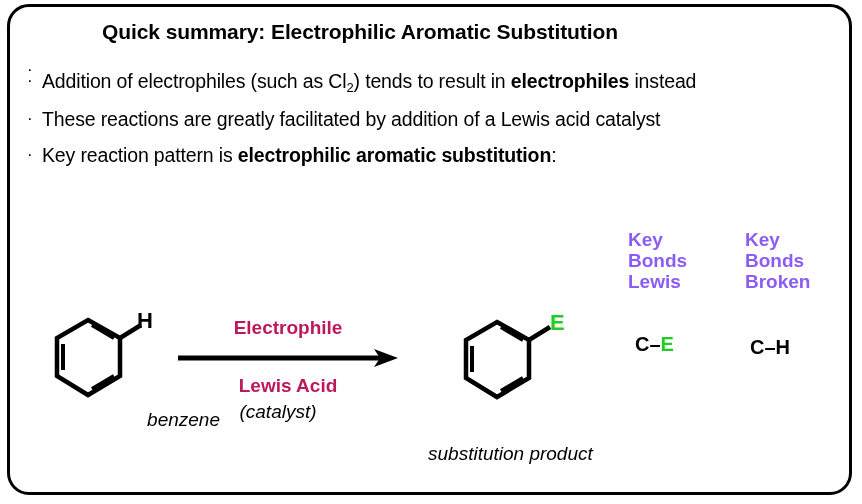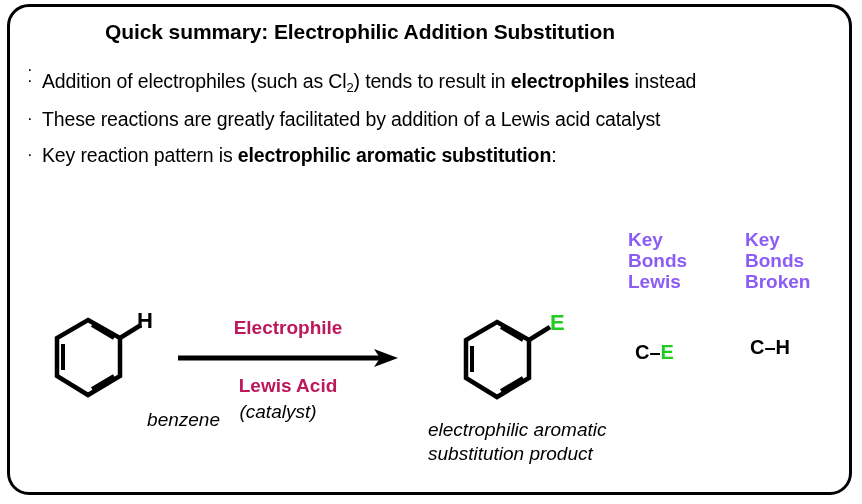--- a/index.html
+++ b/index.html
@@ -136,32 +136,32 @@
   #bonds-formed-head { left: 628px; top: 229px; }
   #bonds-broken-head { left: 745px; top: 229px; }
   .bond-value {
     position: absolute;
     font-size: 20px;
     font-weight: bold;
     color: #000000;
     line-height: 1;
     white-space: nowrap;
   }
-  #bond-formed-value { left: 635px; top: 342px; }
+  #bond-formed-value { left: 635px; top: 334px; }
   #bond-broken-value { left: 750px; top: 337px; text-align: center; }
   .green { color: #22cc22; }
 </style>
 </head>
 <body>
 
 <div id="slide">
 
   <div class="frame"></div>
 
-  <div class="title">Quick summary: Electrophilic Addition Substitution</div>
+  <div class="title">Quick summary: Electrophilic Aromatic Substitution</div>
 
   <div class="bullets">
 
     <div class="bullet">
       <span class="dot">·</span>
     </div>
 
     <div class="bullet">
       <span class="dot">·</span><span>Addition of electrophiles (such as Cl</span><sub>2</sub><span>) tends to result in </span><b>electrophiles</b><span> instead</span>
     </div>
@@ -203,21 +203,21 @@
     <svg id="ring-product" class="ring-svg" width="110" height="100" viewBox="0 0 110 100">
       <polygon points="42,14 74,32 74,70 42,89 11,70 11,32" fill="none" stroke="#000000" stroke-width="4.5" stroke-linejoin="miter"></polygon>
       <line x1="17" y1="38" x2="17" y2="64" stroke="#000000" stroke-width="4"></line>
       <line x1="46" y1="19" x2="68" y2="32" stroke="#000000" stroke-width="4"></line>
       <line x1="46" y1="83" x2="68" y2="70" stroke="#000000" stroke-width="4"></line>
       <line x1="74" y1="32" x2="95" y2="19" stroke="#000000" stroke-width="4.5"></line>
     </svg>
     <div class="atom-label" id="label-e">E</div>
 
     <div class="species-label" id="label-product">
-      <span>electrophilic aromatic</span><br>
+      <br>
       <span>substitution product</span>
     </div>
 
   </div>
 
   <div class="bonds-col" id="bonds-formed-head">
     <span>Key</span><br>
     <span>Bonds</span><br>
     <span>Lewis</span>
   </div>

